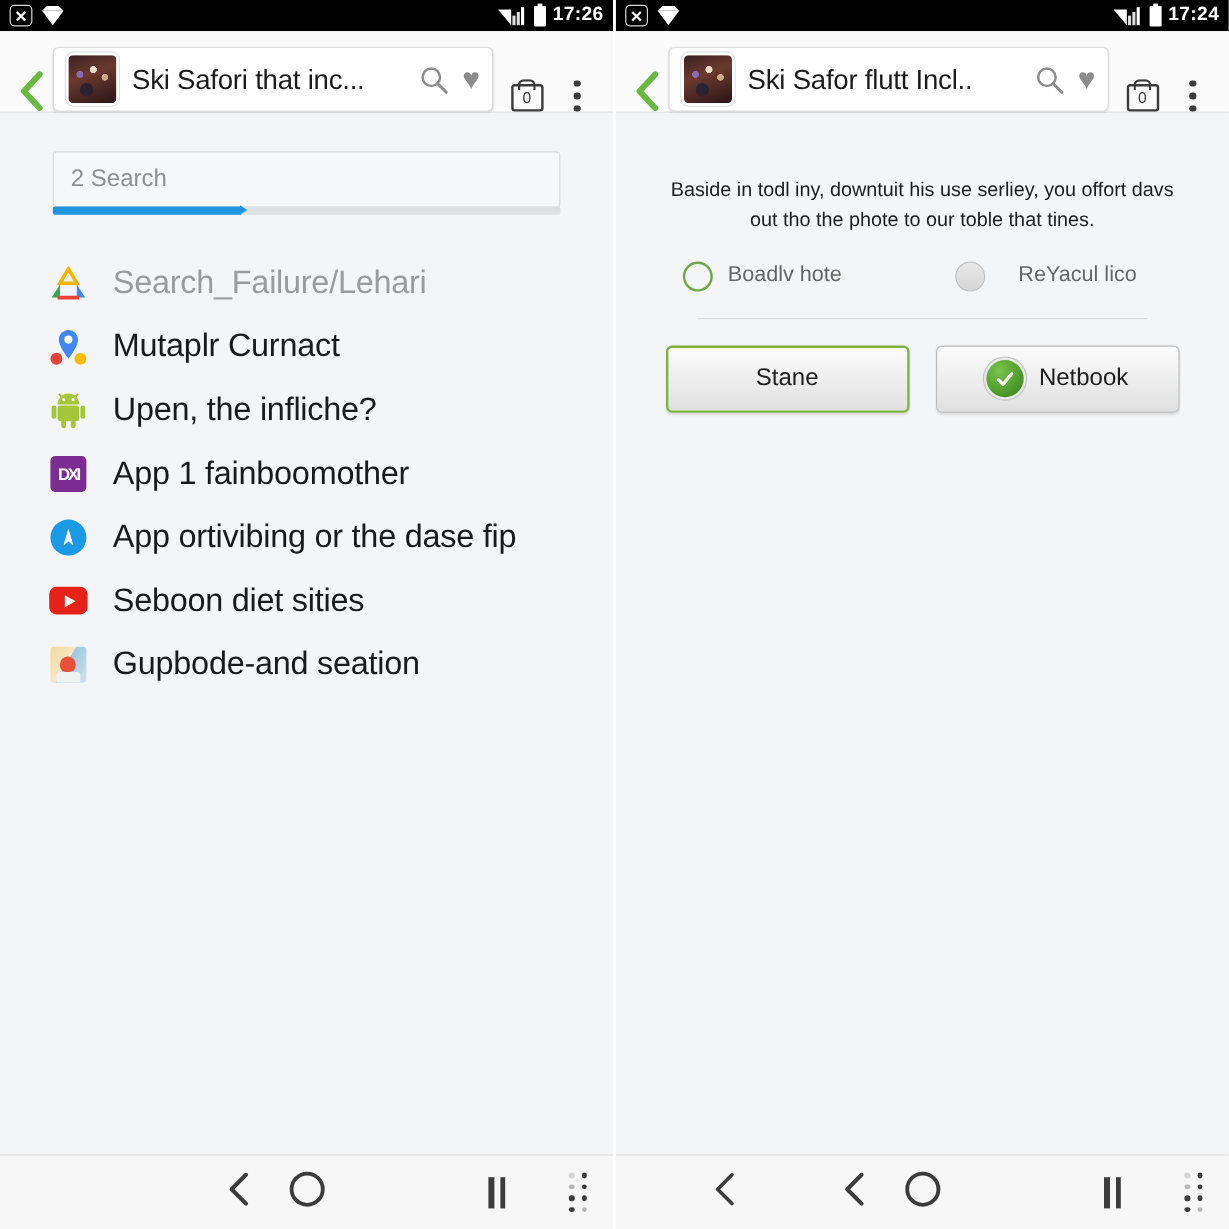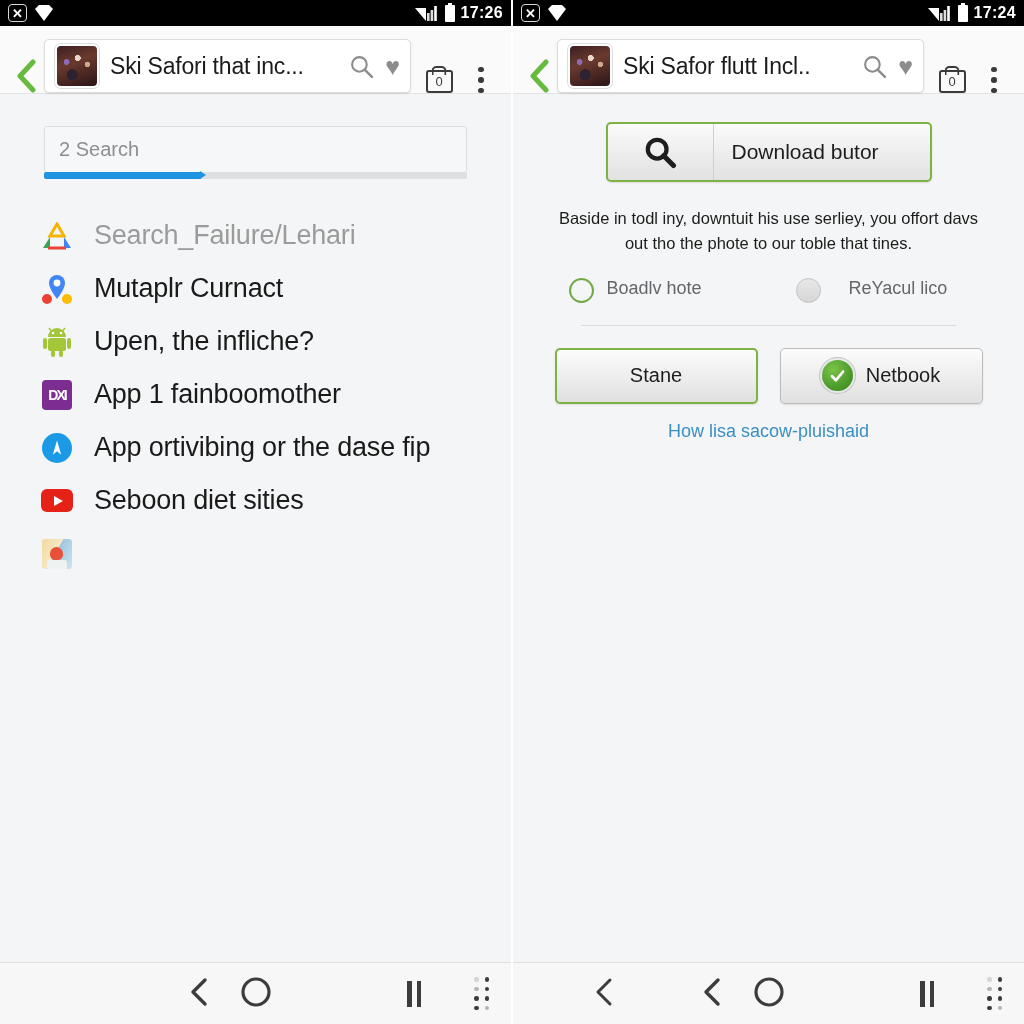--- a/index.html
+++ b/index.html
@@ -304,20 +304,21 @@
         <div class="approw">
           <div class="appicon">
             <div class="ic-yt"></div>
           </div>
           <div class="applabel">Seboon diet sities</div>
         </div>
         <div class="approw">
           <div class="appicon">
             <div class="ic-photo"></div>
           </div>
+          <div class="applabel">Gupbode-and seation</div>
         </div>
       </div>
   </div>
 
   <div class="navbar">
     <div class="nav-back">
       <svg width="26" height="30" viewBox="0 0 26 30">
           <polyline points="19,3 7,15 19,27" fill="none" stroke="#3c3c3c" stroke-width="3.4" stroke-linecap="round" stroke-linejoin="round"></polyline>
         </svg>
     </div>
@@ -395,29 +396,20 @@
     </div>
     <div class="kebab">
         <i></i>
         <i></i>
         <i></i>
       </div>
   </div>
 
   <div class="right-body">
 
-    <div class="dlbtn">
-      <div class="dl-iconcell">
-        <svg width="34" height="34" viewBox="0 0 24 24">
-          <circle cx="10" cy="10" r="6.6" fill="none" stroke="#1d1d1d" stroke-width="3"></circle>
-          <line x1="14.6" y1="14.6" x2="21.5" y2="21.5" stroke="#1d1d1d" stroke-width="3.6" stroke-linecap="round"></line>
-        </svg>
-      </div>
-      <div class="dl-label">Download butor</div>
-    </div>
 
     <div class="blurb">Baside in todl iny, downtuit his use serliey, you offort davs out tho the phote to our toble that tines.</div>
 
     <div class="radios">
       <div class="radio">
         <div class="rdot on"></div>
         <div class="rlabel">Boadlv hote</div>
       </div>
       <div class="radio second">
         <div class="rdot off"></div>
@@ -434,21 +426,20 @@
       <div class="btn secondary">
         <span class="checkmark">
           <svg width="19" height="19" viewBox="0 0 24 24">
               <polyline points="5,13 10,18 19,7" fill="none" stroke="#ffffff" stroke-width="3.4" stroke-linecap="round" stroke-linejoin="round"></polyline>
             </svg>
         </span>
         <span>Netbook</span>
       </div>
     </div>
 
-    <div class="link">How lisa sacow-pluishaid</div>
   </div>
 
   <div class="navbar">
     <div class="nav-extra">
       <svg width="26" height="30" viewBox="0 0 26 30">
           <polyline points="19,3 7,15 19,27" fill="none" stroke="#3c3c3c" stroke-width="3" stroke-linecap="round" stroke-linejoin="round"></polyline>
         </svg>
     </div>
     <div class="nav-back">
       <svg width="26" height="30" viewBox="0 0 26 30">

